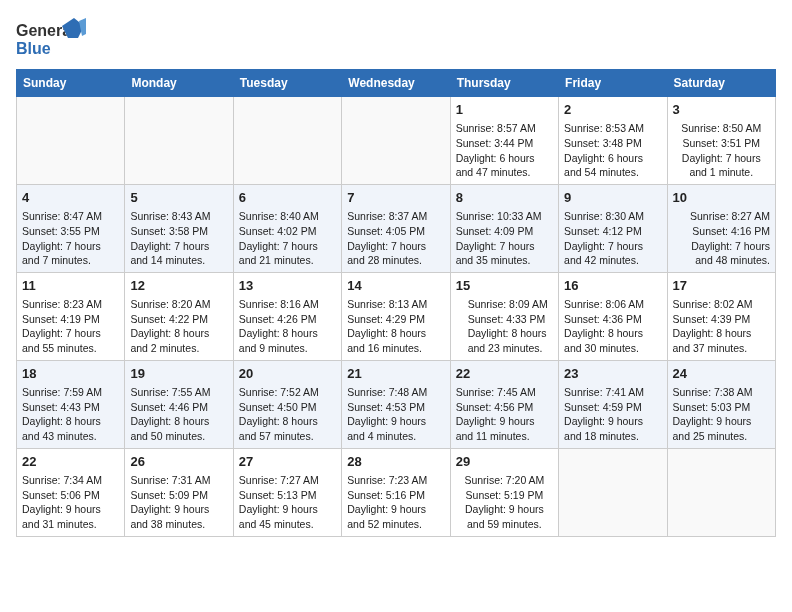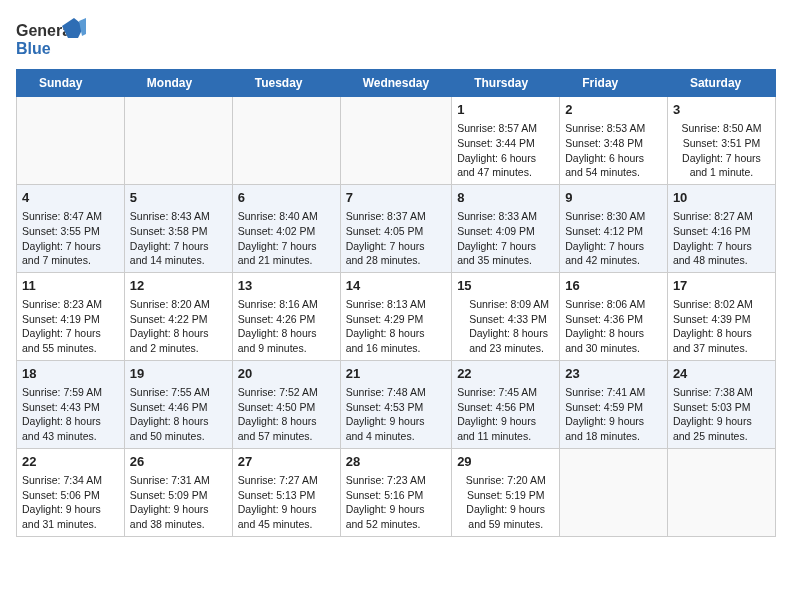--- a/index.html
+++ b/index.html
@@ -35,21 +35,21 @@
     }
     .calendar {
       width: 100%;
       border-collapse: collapse;
       font-size: 11px;
     }
     .calendar th {
       background: #2e6db4;
       color: #fff;
       text-align: left;
-      padding: 6px 22px;
+      padding: 6px 6px;
       font-size: 12px;
       font-weight: bold;
       border: 1px solid #2e6db4;
     }
     .calendar td {
       border: 1px solid #ccc;
       vertical-align: top;
       padding: 4px 5px;
       width: calc(100% / 7);
       height: 80px;
@@ -162,35 +162,35 @@
         </td>
         <td>
           <span class="day-num">7</span>
           <div class="day-info" style="white-space: pre-line;">Sunrise: 8:37 AM
 Sunset: 4:05 PM
 Daylight: 7 hours
 and 28 minutes.</div>
         </td>
         <td>
           <span class="day-num">8</span>
-          <div class="day-info" style="white-space: pre-line;">Sunrise: 8:33 AM
+          <div class="day-info" style="white-space: pre-line;">Sunrise: 10:33 AM
 Sunset: 4:09 PM
 Daylight: 7 hours
 and 35 minutes.</div>
         </td>
         <td>
           <span class="day-num">9</span>
           <div class="day-info" style="white-space: pre-line;">Sunrise: 8:30 AM
 Sunset: 4:12 PM
 Daylight: 7 hours
 and 42 minutes.</div>
         </td>
         <td>
           <span class="day-num">10</span>
-          <div class="day-info" style="white-space: pre-line;">Sunrise: 8:27 AM
+          <div class="day-info" style="white-space: pre-line; text-align: right;">Sunrise: 8:27 AM
 Sunset: 4:16 PM
 Daylight: 7 hours
 and 48 minutes.</div>
         </td>
       </tr>
       <tr class="row-odd">
         <td>
           <span class="day-num">11</span>
           <div class="day-info" style="white-space: pre-line;">Sunrise: 8:23 AM
 Sunset: 4:19 PM

